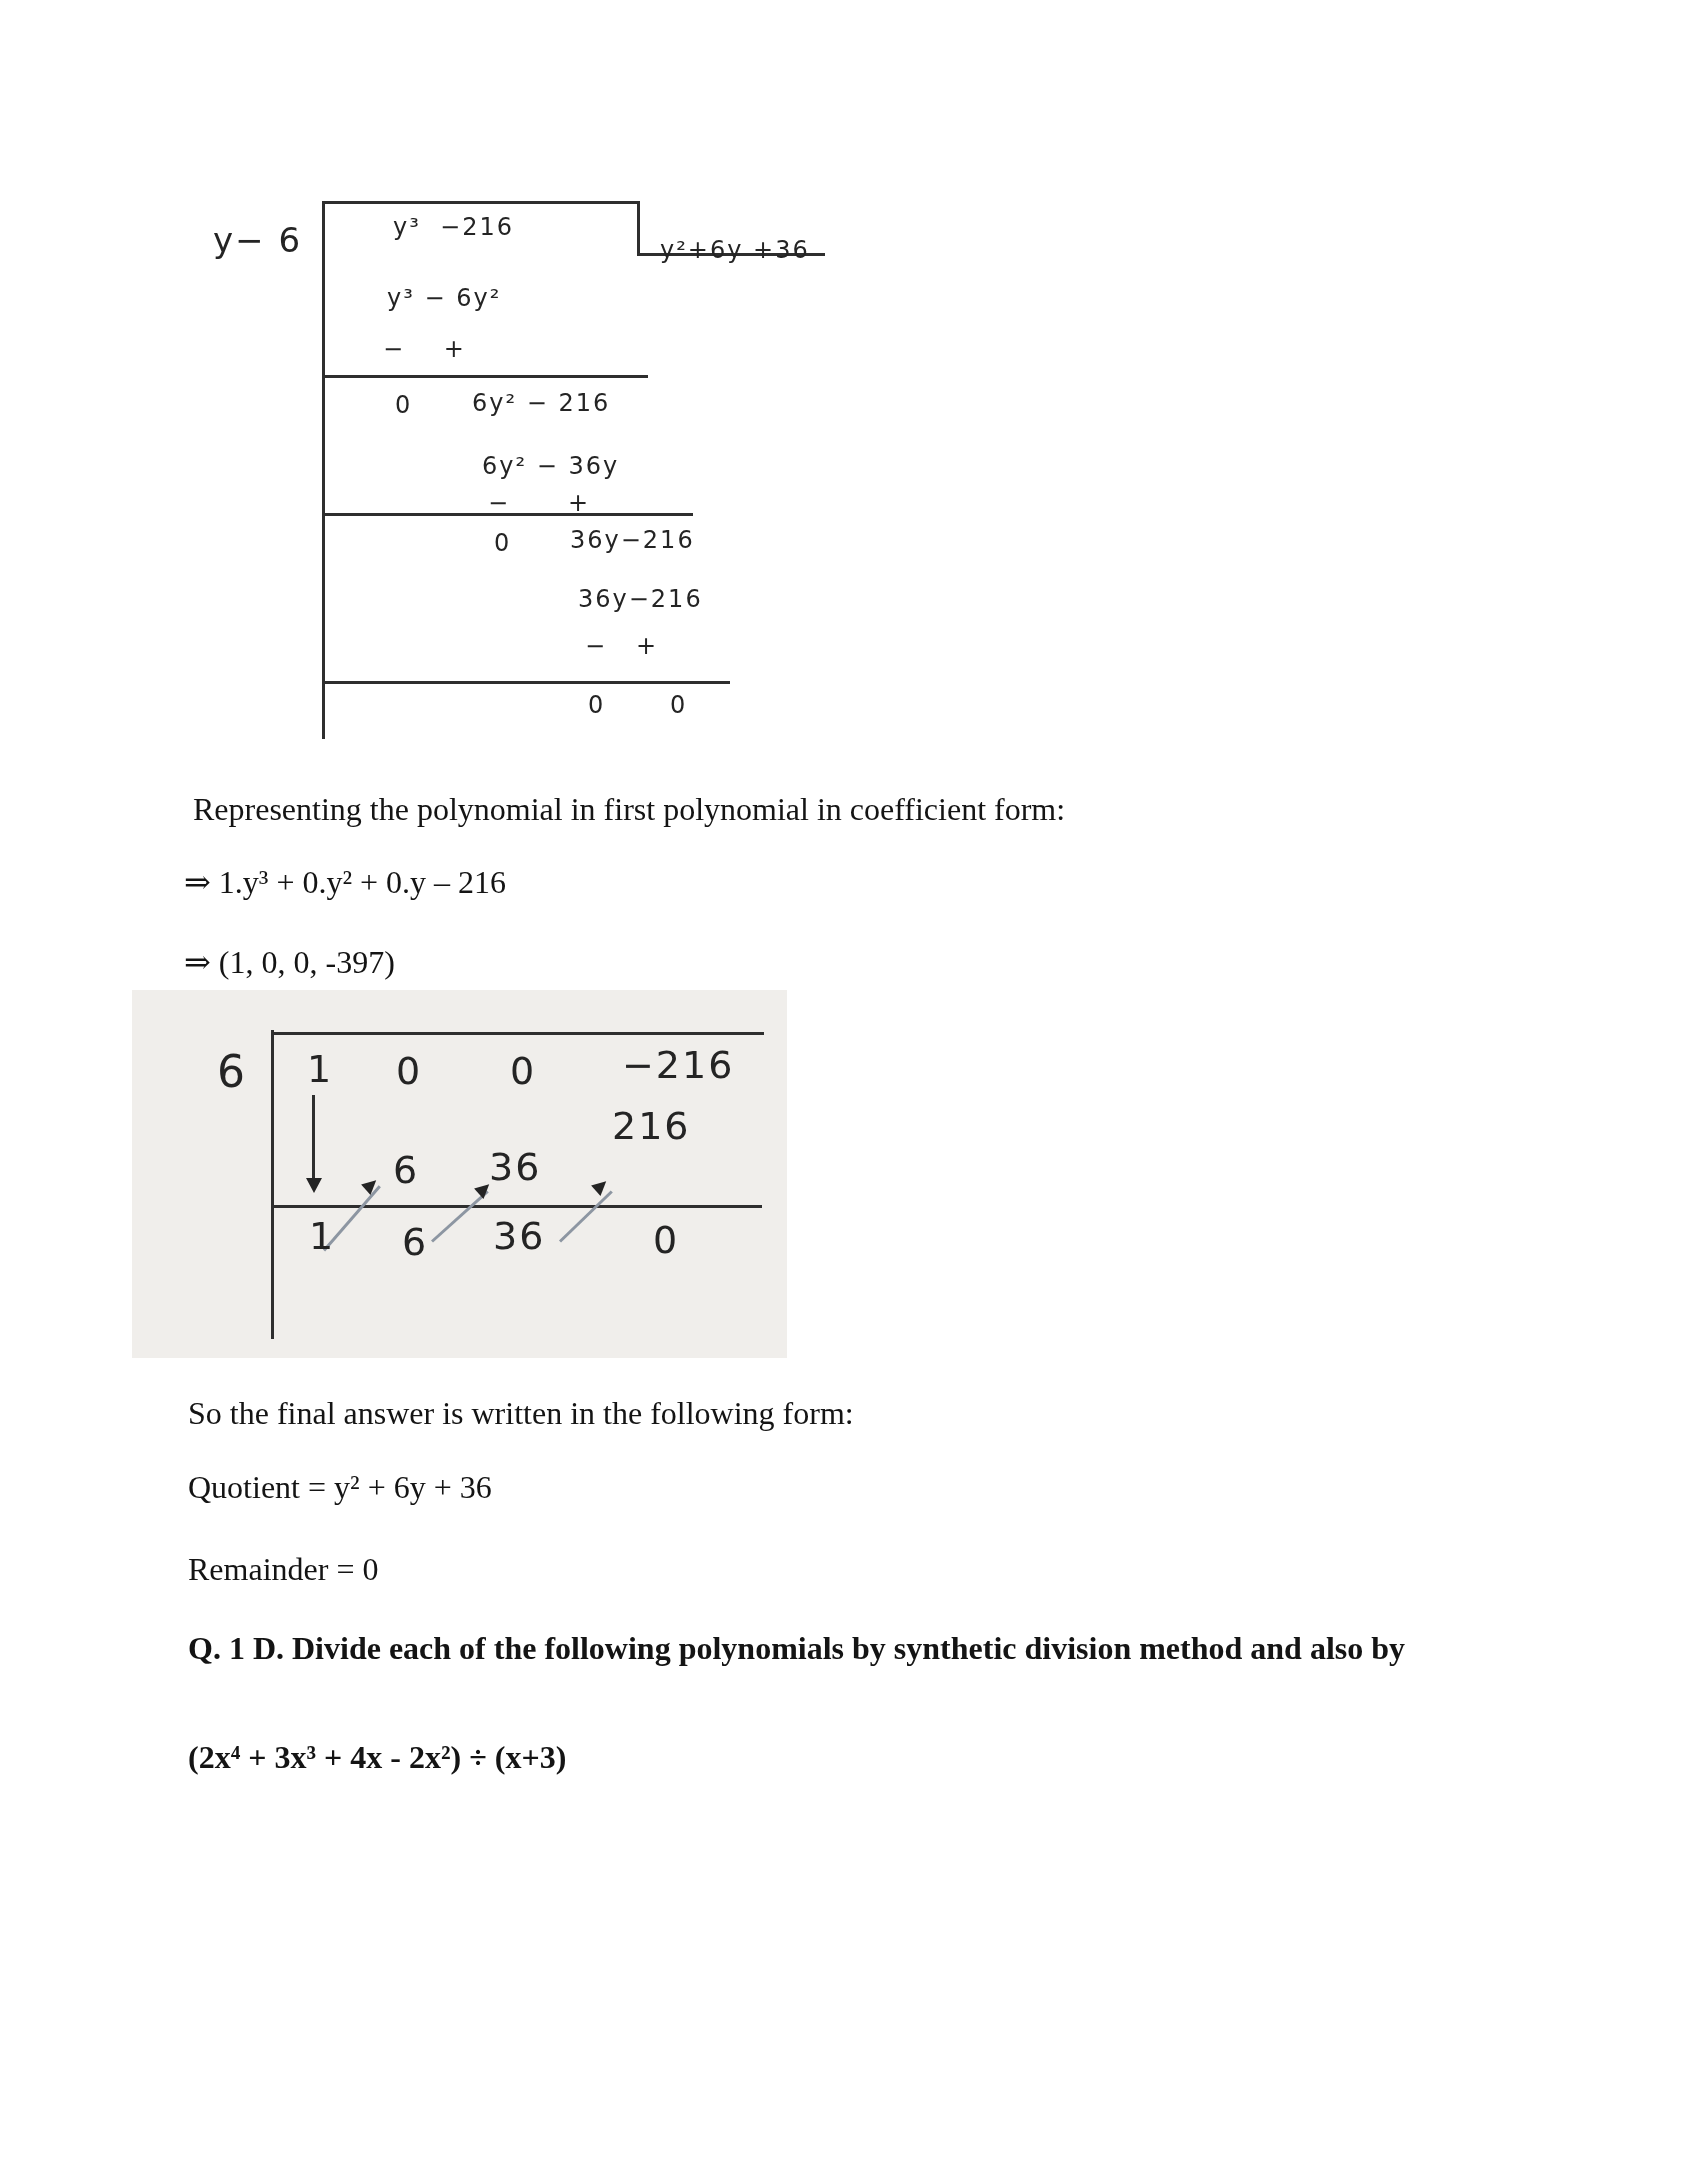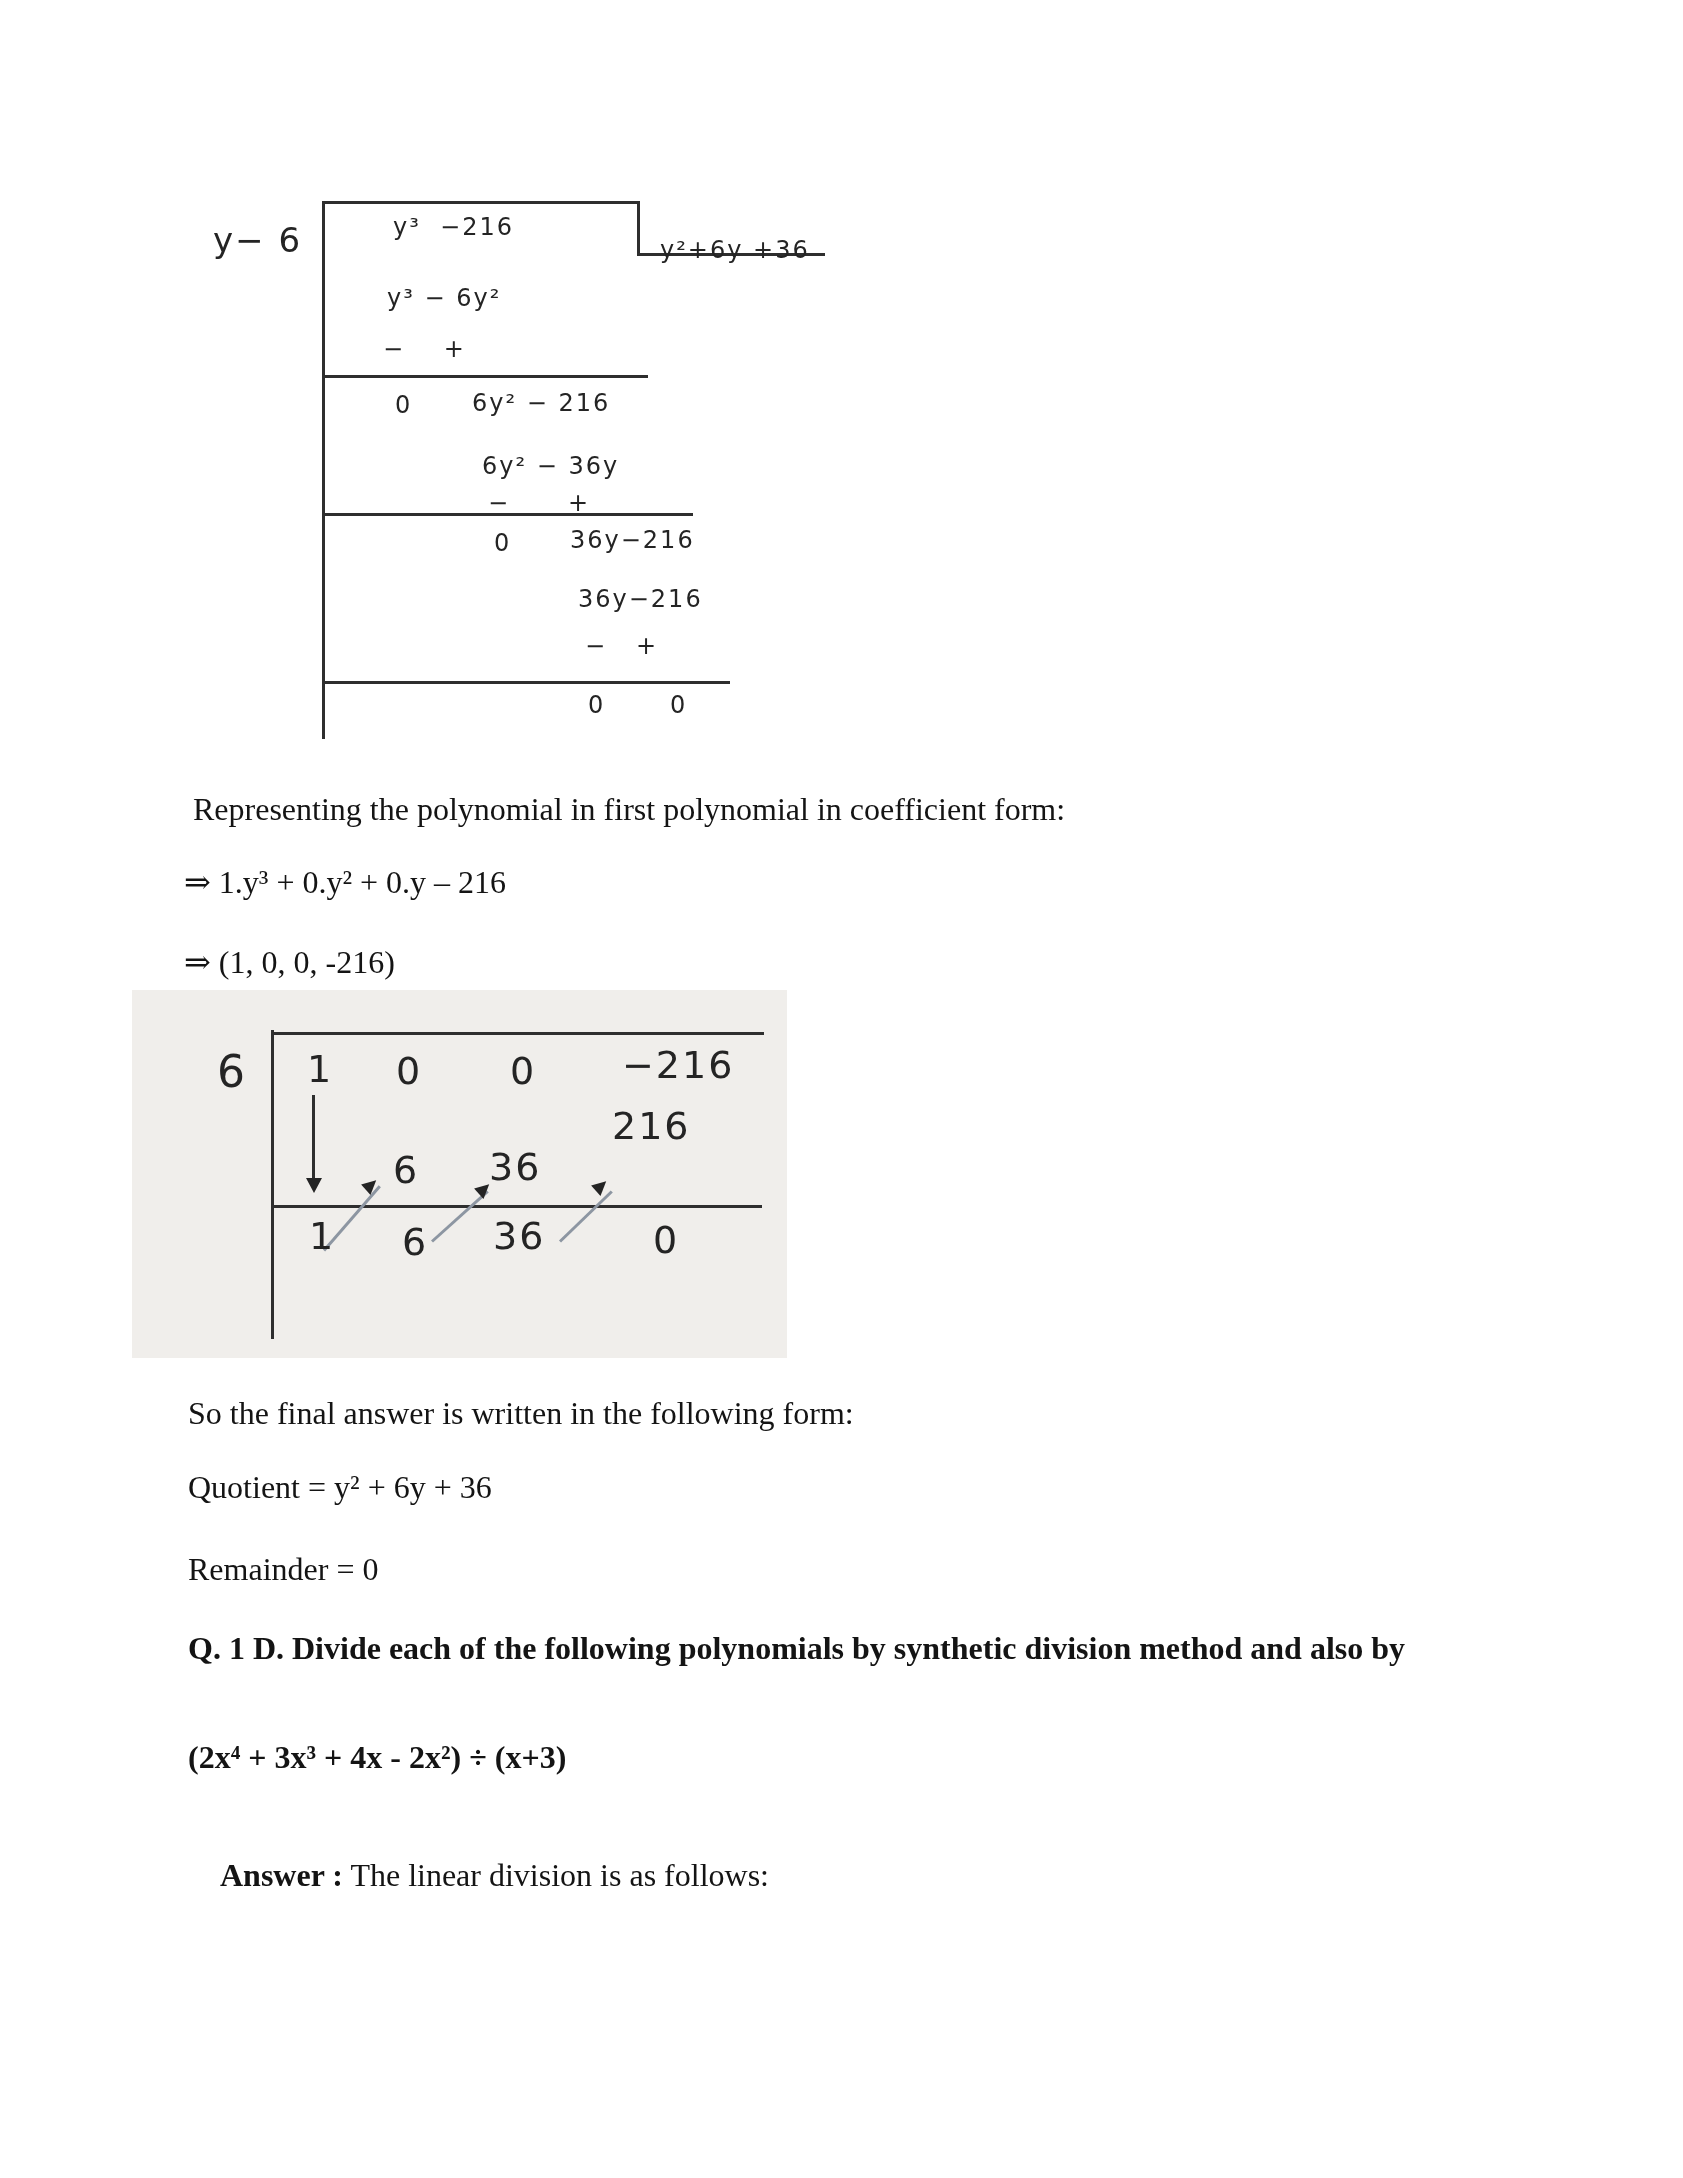--- a/index.html
+++ b/index.html
@@ -95,21 +95,21 @@
     <span class="hw" style="left:585px;top:632px;">−   +</span>
 
     <div class="hline" style="left:322px;top:681px;width:408px;"></div>
 
     <span class="hw" style="left:588px;top:691px;">0</span>
     <span class="hw" style="left:670px;top:691px;">0</span>
   </div>
 
   <div class="t" style="left:193px;top:790px;">Representing the polynomial in first polynomial in coefficient form:</div>
   <div class="t" style="left:184px;top:863px;">⇒ 1.y³ + 0.y² + 0.y – 216</div>
-  <div class="t" style="left:184px;top:943px;">⇒ (1, 0, 0, -216)</div>
+  <div class="t" style="left:184px;top:943px;">⇒ (1, 0, 0, -397)</div>
 
   <div>
     <div class="graybox" style="left:132px;top:990px;width:655px;height:368px;"></div>
 
     <span class="hw2" style="left:217px;top:1046px;font-size:44px;">6</span>
 
     <div class="vline" style="left:271px;top:1030px;height:309px;"></div>
     <div class="hline" style="left:271px;top:1032px;width:493px;"></div>
 
     <span class="hw2" style="left:307px;top:1047px;">1</span>
@@ -140,18 +140,15 @@
   </div>
 
   <div class="t" style="left:188px;top:1394px;">So the final answer is written in the following form:</div>
   <div class="t" style="left:188px;top:1468px;">Quotient = y² + 6y + 36</div>
   <div class="t" style="left:188px;top:1550px;">Remainder = 0</div>
 
   <div class="t bold" style="left:188px;top:1629px;">Q. 1 D. Divide each of the following polynomials by synthetic division method and also by</div>
 
   <div class="t bold" style="left:188px;top:1738px;">(2x⁴ + 3x³ + 4x - 2x²) ÷ (x+3)</div>
 
-  <div class="t" style="left:188px;top:1818px;">
-    <span class="bold">Answer :</span><span> The linear division is as follows:</span>
-  </div>
 
 </div>
 
 
 </body></html>

